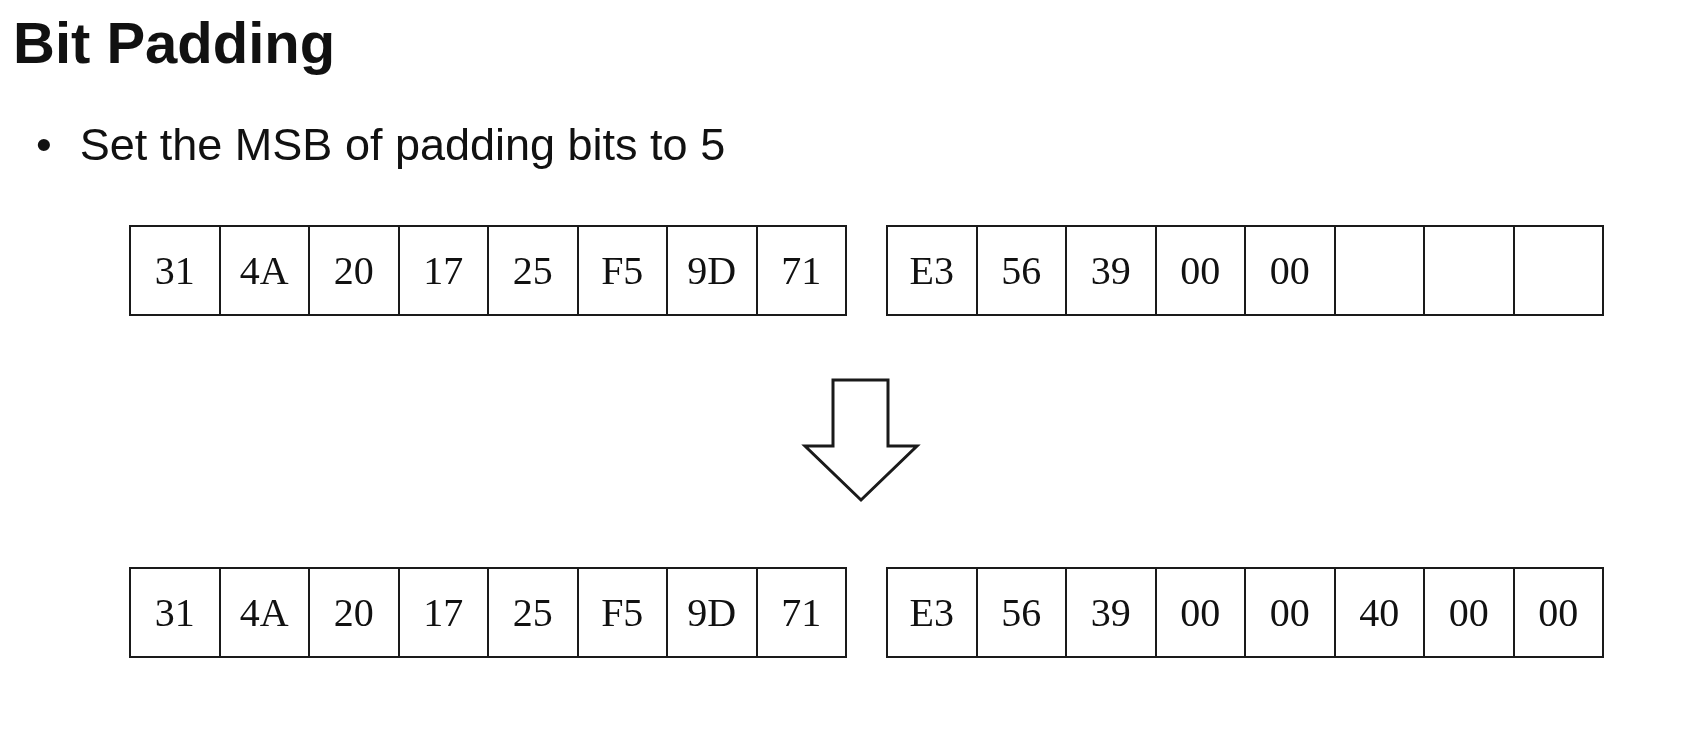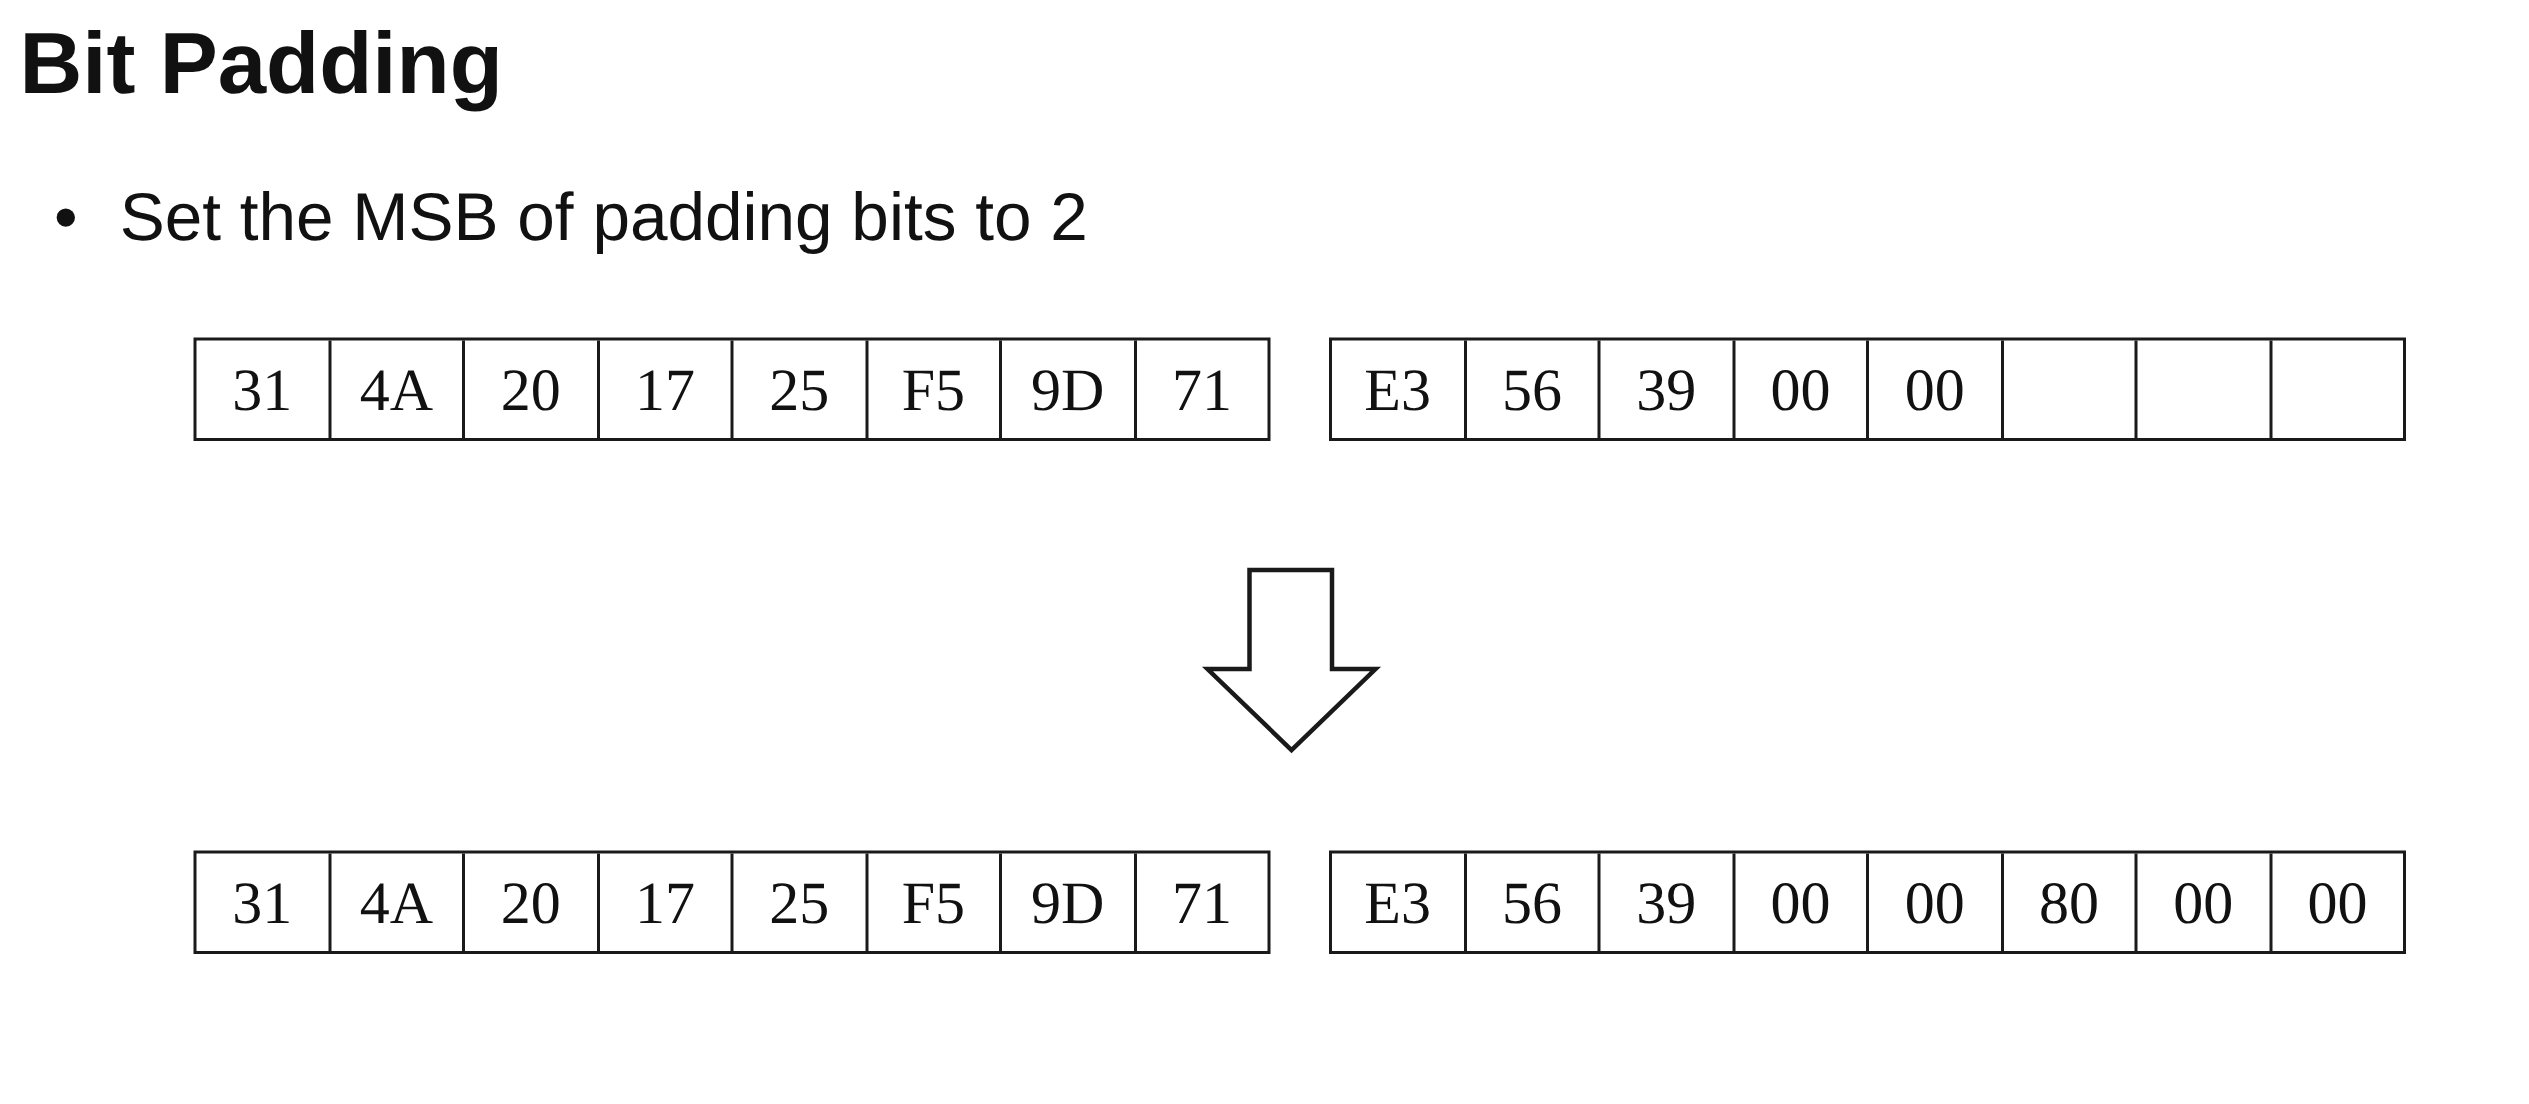--- a/index.html
+++ b/index.html
@@ -38,21 +38,21 @@
     white-space: nowrap;
   }
   .bullet-marker {
     font-size: 45px;
     margin-right: 28px;
   }
   .byte-block {
     position: absolute;
     display: flex;
     width: 718px;
-    height: 69px;
+    height: 91px;
     border: 2px solid var(--border);
     background: var(--background);
   }
   .byte-cell {
     flex: 1 1 0;
     display: flex;
     align-items: center;
     justify-content: center;
     font-family: "Liberation Serif", serif;
     font-size: 40px;
@@ -74,21 +74,21 @@
     height: 130px;
   }
 </style>
 </head>
 <body>
 
 <h1 class="slide-title">Bit Padding</h1>
 
 <div class="bullet-line">
   <span class="bullet-marker">•</span>
-  <span>Set the MSB of padding bits to 2</span>
+  <span>Set the MSB of padding bits to 5</span>
 </div>
 
 <div class="byte-block pos-before-left">
   <div class="byte-cell">31</div>
   <div class="byte-cell">4A</div>
   <div class="byte-cell">20</div>
   <div class="byte-cell">17</div>
   <div class="byte-cell">25</div>
   <div class="byte-cell">F5</div>
   <div class="byte-cell">9D</div>
@@ -120,16 +120,16 @@
   <div class="byte-cell">9D</div>
   <div class="byte-cell">71</div>
 </div>
 
 <div class="byte-block pos-after-right">
   <div class="byte-cell">E3</div>
   <div class="byte-cell">56</div>
   <div class="byte-cell">39</div>
   <div class="byte-cell">00</div>
   <div class="byte-cell">00</div>
-  <div class="byte-cell">80</div>
+  <div class="byte-cell">40</div>
   <div class="byte-cell">00</div>
   <div class="byte-cell">00</div>
 </div>
 
 </body></html>

